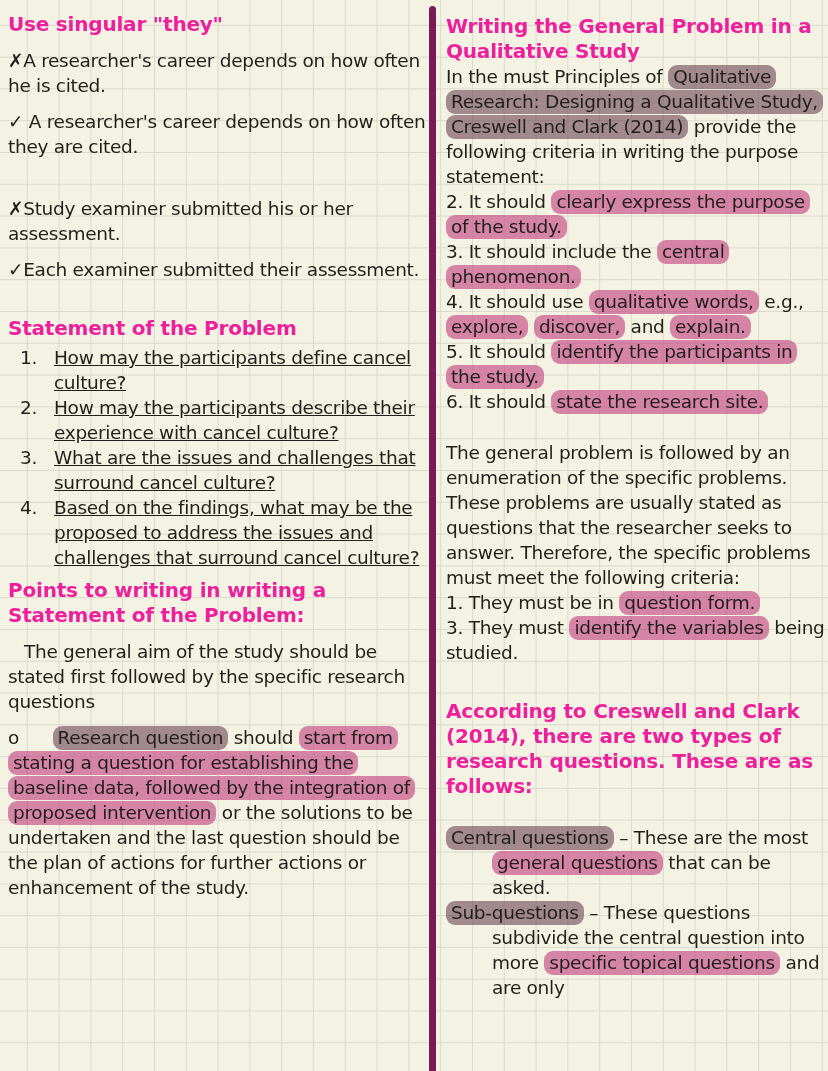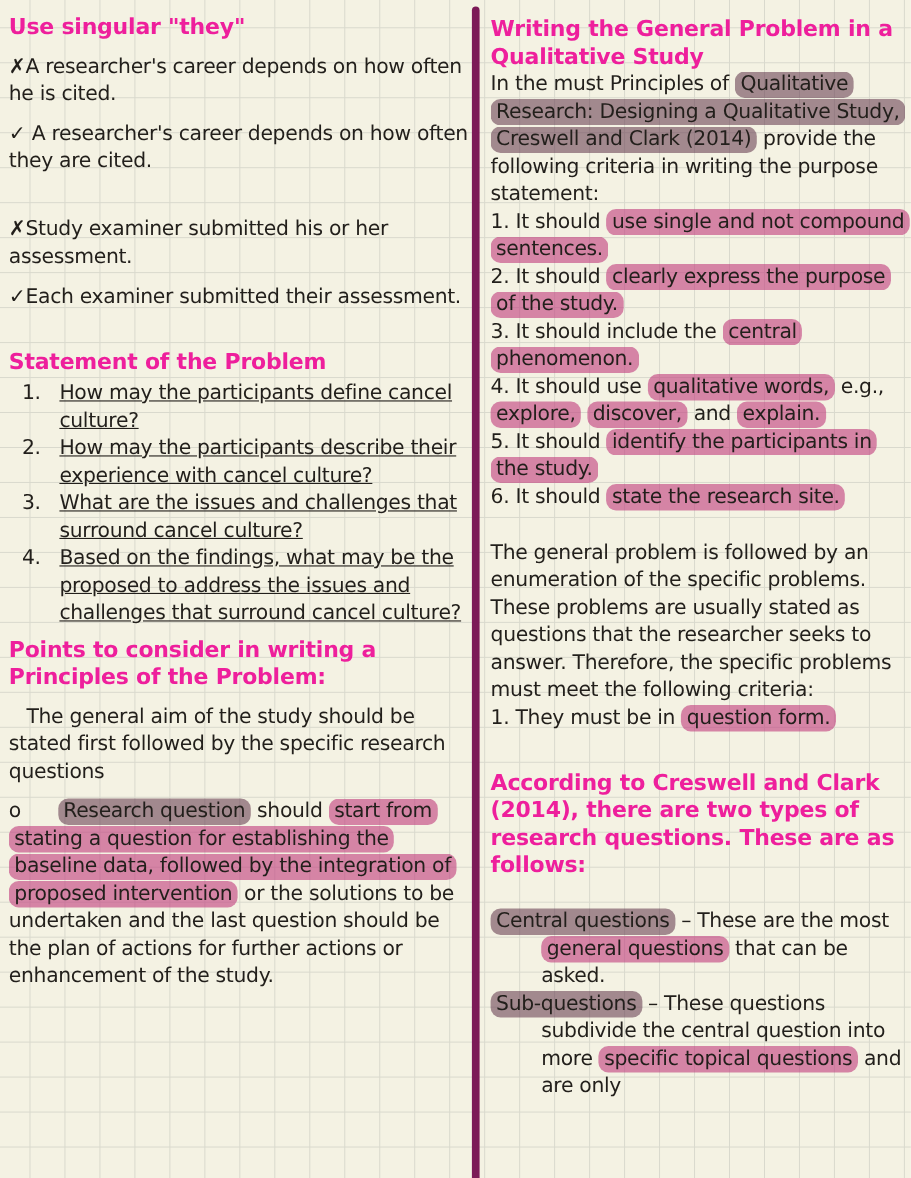--- a/index.html
+++ b/index.html
@@ -66,36 +66,36 @@
         </div>
         <div class="ol-item">
           <span class="ol-num">3.</span>
           <span class="ol-body"><span>What are the issues and challenges that surround cancel culture?</span></span>
         </div>
         <div class="ol-item">
           <span class="ol-num">4.</span>
           <span class="ol-body"><span>Based on the findings, what may be the proposed to address the issues and challenges that surround cancel culture?</span></span>
         </div>
       </div>
-      <div class="heading"><span>Points to consider in writing a Principles of the Problem:</span></div>
+      <div class="heading"><span>Points to writing in writing a Statement of the Problem:</span></div>
       <p class="note indent"><span>The general aim of the study should be stated first followed by the specific research questions</span></p>
       <p class="note"><span>o&nbsp;&nbsp;&nbsp;&nbsp;&nbsp;&nbsp;</span><span class="hl hl-mauve">Research question</span><span> should </span><span class="hl hl-pink">start from stating a question for establishing the baseline data, followed by the integration of proposed intervention</span><span> or the solutions to be undertaken and the last question should be the plan of actions for further actions or enhancement of the study.</span></p>
     </div>
   <div class="divider"></div>
   <div class="col col-right" id="col-right">
       <div class="heading"><span>Writing the General Problem in a Qualitative Study</span></div>
       <p class="note"><span>In the must Principles of </span><span class="hl hl-mauve">Qualitative Research: Designing a Qualitative Study, Creswell and Clark (2014)</span><span> provide the following criteria in writing the purpose statement:</span></p>
-      <p class="note"><span>1. It should </span><span class="hl hl-pink">use single and not compound sentences.</span></p>
       <p class="note"><span>2. It should </span><span class="hl hl-pink">clearly express the purpose of the study.</span></p>
       <p class="note"><span>3. It should include the </span><span class="hl hl-pink">central phenomenon.</span></p>
       <p class="note"><span>4. It should use </span><span class="hl hl-pink">qualitative words,</span><span> e.g., </span><span class="hl hl-pink">explore,</span><span> </span><span class="hl hl-pink">discover,</span><span> and </span><span class="hl hl-pink">explain.</span></p>
       <p class="note"><span>5. It should </span><span class="hl hl-pink">identify the participants in the study.</span></p>
       <p class="note"><span>6. It should </span><span class="hl hl-pink">state the research site.</span></p>
       <div class="gap"></div>
       <p class="note"><span>The general problem is followed by an enumeration of the specific problems. These problems are usually stated as questions that the researcher seeks to answer. Therefore, the specific problems must meet the following criteria:</span></p>
       <p class="note"><span>1. They must be in </span><span class="hl hl-pink">question form.</span></p>
+      <p class="note"><span>3. They must </span><span class="hl hl-pink">identify the variables</span><span> being studied.</span></p>
       <div class="gap"></div>
       <div class="heading"><span>According to Creswell and Clark (2014), there are two types of research questions. These are as follows:</span></div>
       <div class="gap"></div>
       <p class="note hang"><span class="hl hl-mauve">Central questions</span><span> – These are the most </span><span class="hl hl-pink">general questions</span><span> that can be asked.</span></p>
       <p class="note hang"><span class="hl hl-mauve">Sub-questions</span><span> – These questions subdivide the central question into more </span><span class="hl hl-pink">specific topical questions</span><span> and are only </span></p>
     </div>
 </div>
 
 </body></html>

